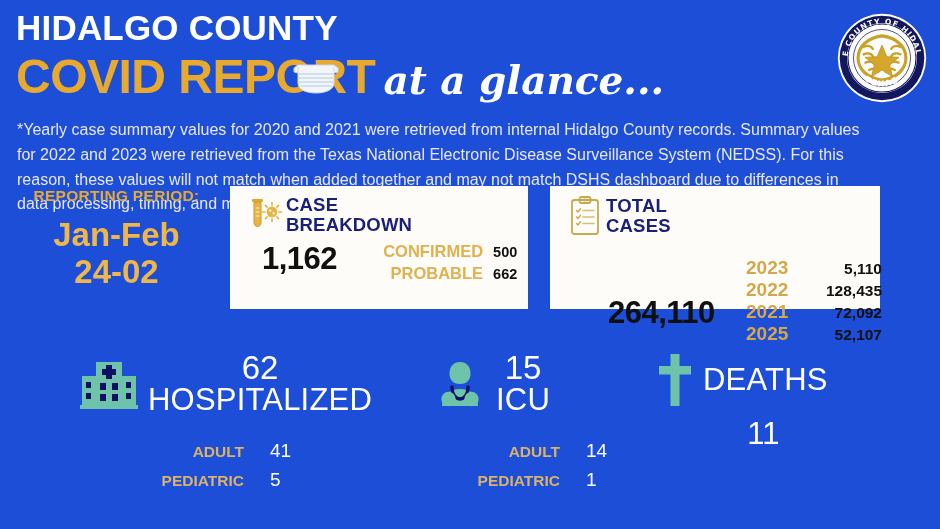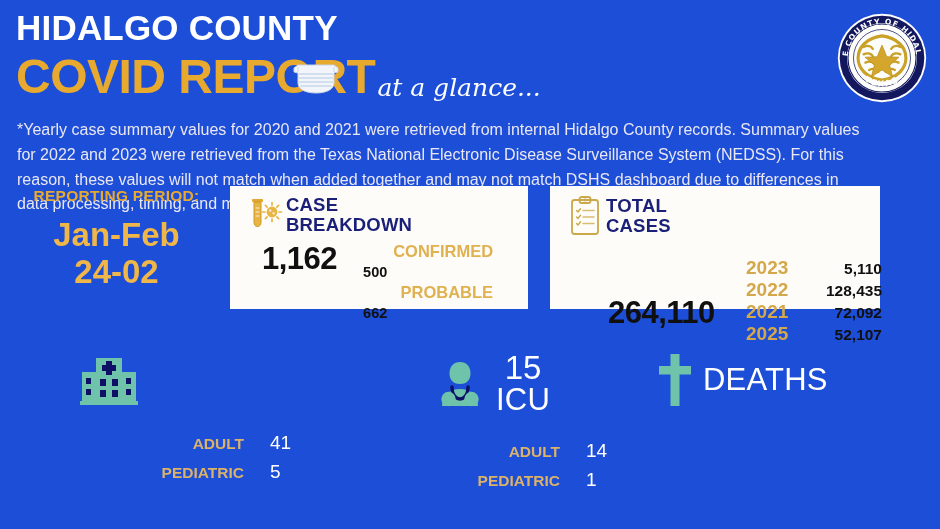--- a/index.html
+++ b/index.html
@@ -49,26 +49,27 @@
     font-weight: bold;
     color: #e8a92f;
     letter-spacing: -0.5px;
     line-height: 1.0;
     white-space: nowrap;
     position: relative;
   }
   .at-a-glance {
     font-family: "DejaVu Serif", serif;
     font-style: italic;
-    font-size: 25px;
+    font-size: 39px;
     color: #ffffff;
-    margin-left: 2px;
+    margin-left: 8px;
     margin-bottom: 1px;
     line-height: 1.0;
     white-space: nowrap;
+    font-weight: bold;
   }
   
   .mask-icon {
     position: absolute;
     left: 291px;
     top: 59px;
     width: 50px;
     height: 36px;
     pointer-events: none;
   }
@@ -152,21 +153,20 @@
     font-size: 31px;
     font-weight: bold;
     color: #101010;
     letter-spacing: -0.5px;
   }
   .case-rows { margin-left: 16px; }
   .case-row {
     display: flex;
     align-items: baseline;
     line-height: 1.32;
-    flex-direction: column;
   }
   .case-row .lbl {
     font-size: 16.5px;
     font-weight: bold;
     color: #e0b14f;
     width: 130px;
     text-align: right;
   }
   .case-row .val {
     font-size: 14.5px;
@@ -442,20 +442,24 @@
             <rect x="34" y="27" width="6" height="7"></rect>
             <rect x="22" y="38" width="6" height="7"></rect>
             <rect x="34" y="38" width="6" height="7"></rect>
             <rect x="8" y="26" width="5" height="6"></rect>
             <rect x="8" y="37" width="5" height="6"></rect>
             <rect x="48" y="26" width="5" height="6"></rect>
             <rect x="48" y="37" width="5" height="6"></rect>
           </g>
         </svg>
       </div>
+      <div class="stat-text">
+        <div class="stat-number">62</div>
+        <div class="stat-label">HOSPITALIZED</div>
+      </div>
     </div>
     <div class="stat-rows">
       <div class="stat-row">
         <span class="lbl">ADULT</span>
         <span class="val">41</span>
       </div>
       <div class="stat-row">
         <span class="lbl">PEDIATRIC</span>
         <span class="val">5</span>
       </div>
@@ -496,15 +500,16 @@
       <div class="stat-icon">
         <svg width="40" height="56" viewBox="0 0 40 56">
           <rect x="15.5" y="2" width="9" height="52" fill="#6ec3aa"></rect>
           <rect x="4" y="14" width="32" height="8.5" fill="#6ec3aa"></rect>
         </svg>
       </div>
       <div class="stat-text">
         <div class="stat-label">DEATHS</div>
       </div>
     </div>
+    <div class="stat-number-below">11</div>
   </div>
 
 </div>
 
 </body></html>

